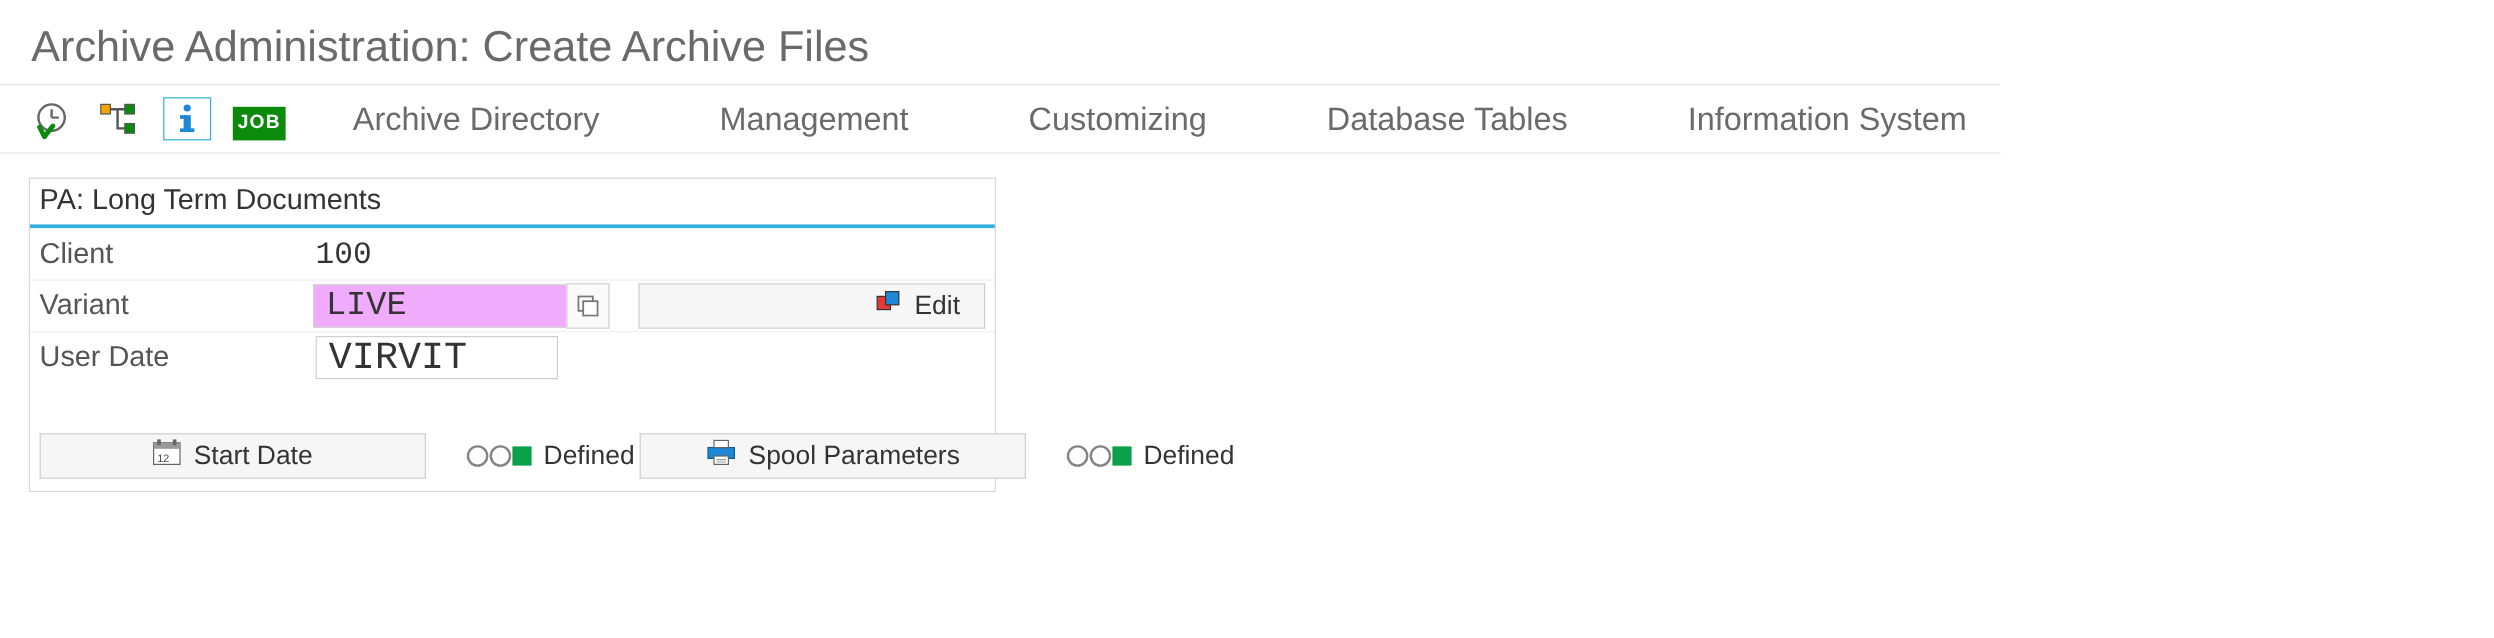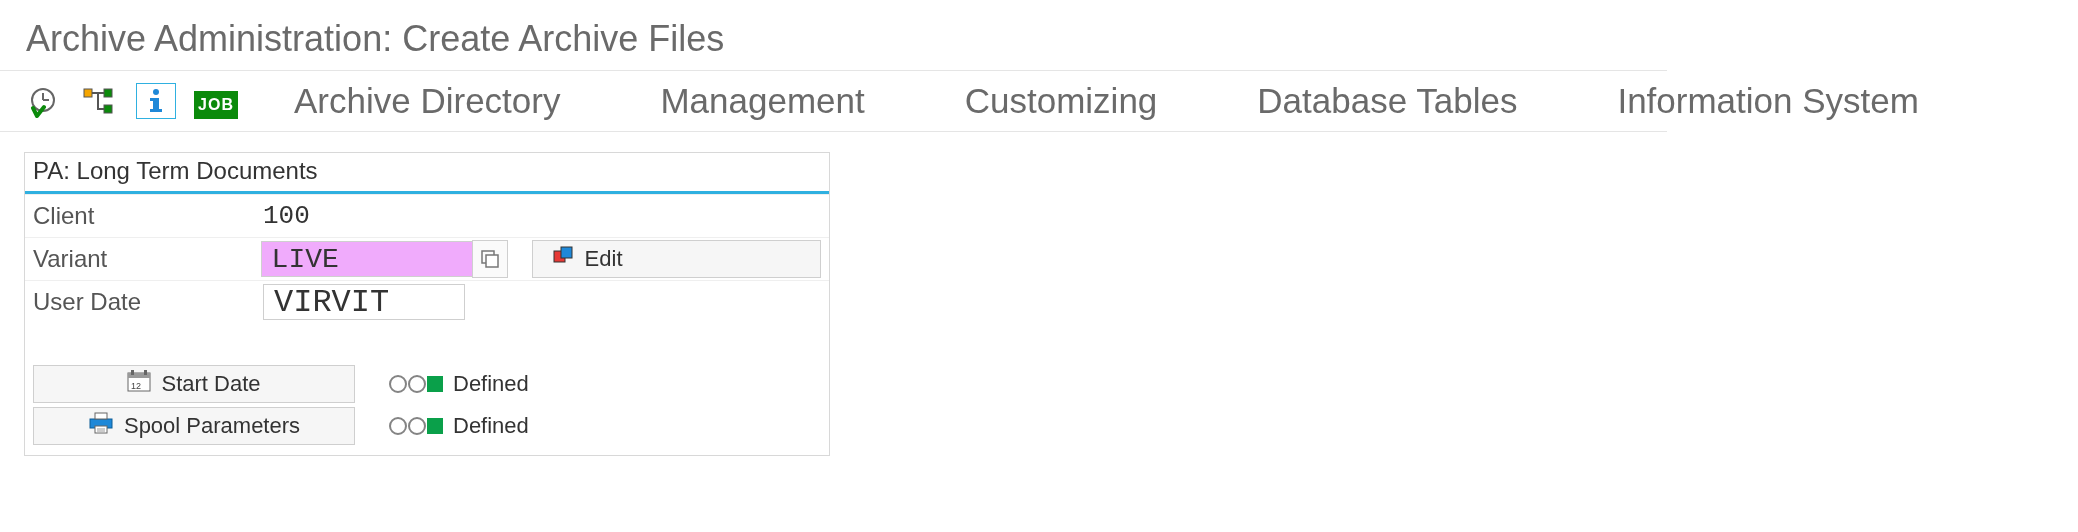--- a/index.html
+++ b/index.html
@@ -3,35 +3,35 @@
 <meta charset="utf-8">
 <style>
   html,body{margin:0;padding:0;font-family:Arial,Helvetica,sans-serif;background:#fff;color:#555}
   .page{width:1667px}
   .title-row{padding:18px 26px 10px;font-size:36px;color:#6a6a6a}
   .sep{border-top:1px solid #e5e5e5}
   .toolbar{display:flex;align-items:center;gap:0;padding:10px 24px;border-bottom:1px solid #e5e5e5}
   .tb-icons{display:flex;align-items:flex-end;gap:18px}
   .tb-icon{width:38px;height:34px;display:flex;align-items:center;justify-content:center;cursor:pointer}
   .tb-links{display:flex;align-items:center;gap:100px;margin-left:56px;white-space:nowrap}
-  .tb-link{font-size:35px;color:#6a6a6a;cursor:pointer}
+  .tb-link{font-size:27px;color:#6a6a6a;cursor:pointer}
   .content{padding:20px 24px}
   .panel{width:804px;border:1px solid #d8d8d8}
   .panel-title{padding:4px 8px 6px;font-size:24px;color:#333;border-bottom:3px solid #2fb0e0}
   .form-row{display:flex;align-items:center;border-top:1px solid #efefef;padding:2px 8px 2px;height:38px}
   .form-row:first-of-type{border-top:none}
   .fl{width:230px;font-size:24px;color:#555}
   .fv-mono{font-family:Consolas,'Courier New',monospace;font-size:26px;color:#333}
   .inp-wrap{display:flex;align-items:center;gap:0}
   .inp{font-family:Consolas,'Courier New',monospace;font-size:28px;color:#333;border:1px solid #cfcfcf;border-right:none;background:#f0abfc;height:34px;padding:0 10px;width:190px}
   .f4{width:34px;height:36px;border:1px solid #cfcfcf;background:#fafafa;display:flex;align-items:center;justify-content:center;cursor:pointer}
   .inp2{font-family:Consolas,'Courier New',monospace;font-size:32px;color:#333;border:1px solid #cfcfcf;background:#fff;height:34px;padding:0 10px;width:180px}
-  .btn{display:flex;align-items:center;justify-content:flex-start;gap:10px;border:1px solid #cfcfcf;background:#f6f6f6;height:36px;font-size:22px;color:#333;cursor:pointer;padding:0 20px}
+  .btn{display:flex;align-items:center;justify-content:flex-end;gap:10px;border:1px solid #cfcfcf;background:#f6f6f6;height:36px;font-size:22px;color:#333;cursor:pointer;padding:0 20px}
   .edit-btn{width:250px;margin-left:24px}
-  .sub{margin-top:42px;display:flex;flex-direction:column;gap:4px;padding:0 8px 10px}
+  .sub{margin-top:42px;display:flex;gap:4px;padding:0 8px 10px}
   .sub-row{display:flex;align-items:center;gap:34px}
   .sub-btn{width:320px;height:36px;border:1px solid #cfcfcf;background:#f6f6f6;display:flex;align-items:center;justify-content:center;gap:10px;cursor:pointer;font-size:22px;color:#333}
   .status{display:flex;align-items:center;gap:10px;font-size:22px;color:#333}
   .traffic{display:flex;align-items:center;gap:1px}
   .to{width:14px;height:14px;border-radius:50%;border:2px solid #848484}
   .tg{width:16px;height:16px;background:#0aa04a}
 </style>
 </head>
 <body>
 

